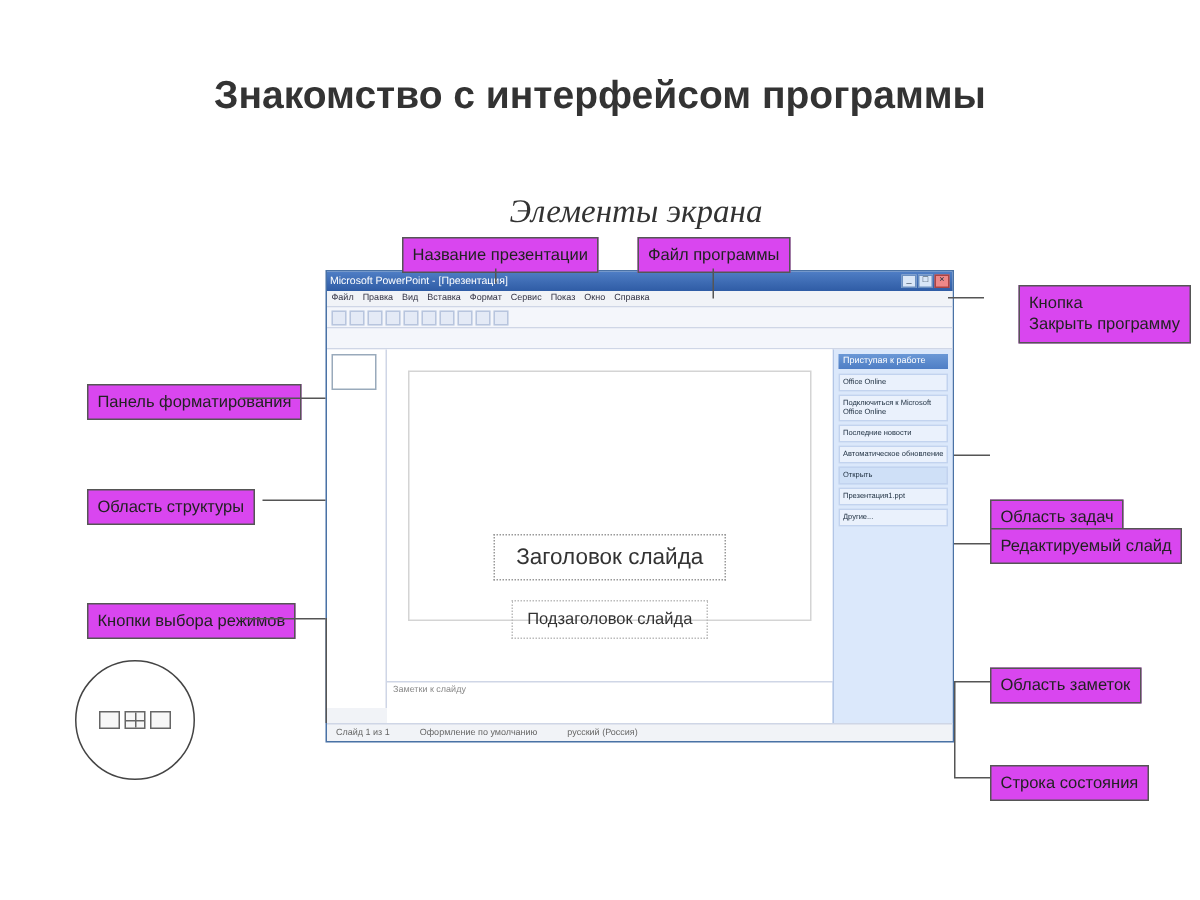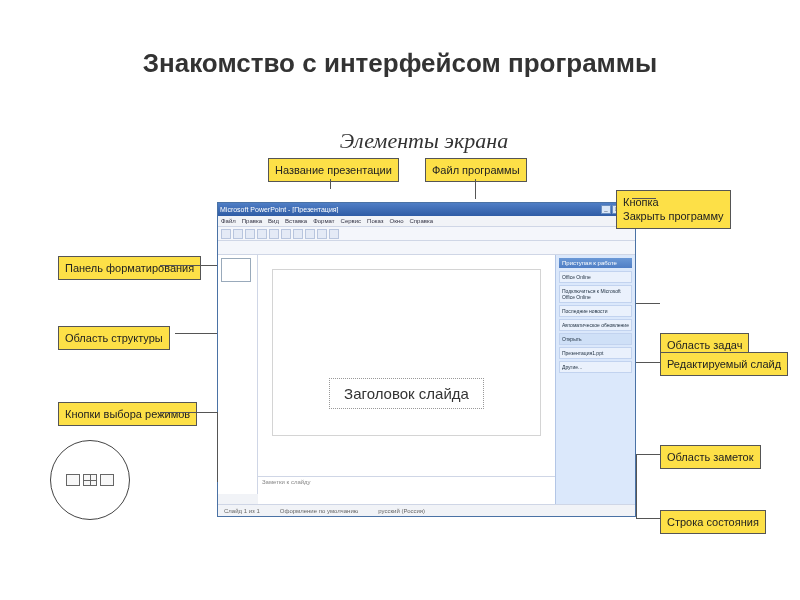--- a/index.html
+++ b/index.html
@@ -1,28 +1,28 @@
 <!DOCTYPE html>
 <html><head>
 <meta charset="utf-8">
 <style>
   * { box-sizing: border-box; margin: 0; padding: 0; }
   body { width: 800px; height: 600px; background: #fff; font-family: Arial, sans-serif; position: relative; overflow: hidden; }
 
   .page-title { position: absolute; left: 0; right: 0; top: 48px; text-align: center; font-size: 26px; font-weight: bold; color: #333; }
   .subtitle { position: absolute; left: 0; right: 0; top: 128px; text-align: center; font-size: 22px; font-style: italic; font-family: 'Times New Roman', serif; color: #333; padding-left: 48px; }
 
-  .label-box { position: absolute; background: #fde047; border: 1px solid #555; font-size: 11px; padding: 4px 6px; color: #222; line-height: 1.3; }
+  .label-box { position: absolute; background: #d946ef; border: 1px solid #555; font-size: 11px; padding: 4px 6px; color: #222; line-height: 1.3; }
 
   .line { position: absolute; background: #555; }
   .hline { height: 1px; }
   .vline { width: 1px; }
 
   
-  .app { position: absolute; left: 217px; top: 202px; width: 419px; height: 315px; border: 1px solid #4a72a5; background: #eef3fb; }
+  .app { position: absolute; left: 217px; top: 180px; width: 419px; height: 315px; border: 1px solid #4a72a5; background: #eef3fb; }
   .titlebar { height: 13px; background: linear-gradient(#4f7ec5,#2f5ca5); display: flex; align-items: center; justify-content: space-between; padding: 0 2px; }
   .titlebar-text { color: #fff; font-size: 7px; white-space: nowrap; overflow: hidden; }
   .win-btns { display: flex; gap: 1px; }
   .win-btn { width: 10px; height: 9px; background: #d9e6f7; border: 1px solid #6b8fc0; font-size: 6px; line-height: 7px; text-align: center; color: #234; }
   .win-close { background: #e88; border-color: #a44; }
   .menubar { height: 11px; background: #f1f3f7; border-bottom: 1px solid #cfd6e6; display: flex; gap: 6px; padding: 0 3px; align-items: center; }
   .menubar span { font-size: 6px; color: #334; }
   .toolbar { height: 14px; background: #f4f6fb; border-bottom: 1px solid #cfd6e6; display: flex; gap: 2px; padding: 0 3px; align-items: center; }
   .tool { width: 10px; height: 10px; background: #e4eaf6; border: 1px solid #b8c5de; }
   .formatbar { height: 14px; background: #f4f6fb; border-bottom: 1px solid #cfd6e6; }
@@ -92,20 +92,21 @@
   <div class="formatbar"></div>
 
   <div class="body-area">
     <div class="outline">
       <div class="outline-thumb"></div>
     </div>
     <div class="canvas-wrap">
       <div class="canvas">
         <div class="slide">
           <div class="slide-title">Заголовок слайда</div>
+          <div class="slide-sub">Подзаголовок слайда</div>
         </div>
       </div>
       <div class="notes">Заметки к слайду</div>
     </div>
     <div class="taskpane">
       <div class="tp-head">Приступая к работе</div>
       <div class="tp-block">Office Online</div>
       <div class="tp-block">Подключиться к Microsoft Office Online</div>
       <div class="tp-block">Последние новости</div>
       <div class="tp-block">Автоматическое обновление</div>
@@ -118,21 +119,21 @@
   <div class="view-strip"></div>
   <div class="statusbar">
     <span>Слайд 1 из 1</span>
     <span>Оформление по умолчанию</span>
     <span>русский (Россия)</span>
   </div>
 </div>
 
 <div class="label-box" style="left:268px; top:158px;">Название презентации</div>
 <div class="label-box" style="left:425px; top:158px;">Файл программы</div>
-<div class="label-box" style="left:616px; top:190px; white-space:pre-line;">Кнопка
+<div class="label-box" style="left:679px; top:190px; white-space:pre-line;">Кнопка
 Закрыть программу</div>
 <div class="label-box" style="left:660px; top:295px;margin-top:38px;">Область задач</div>
 <div class="label-box" style="left:660px; top:352px; white-space:pre-line;">Редактируемый слайд</div>
 <div class="label-box" style="left:660px; top:445px;">Область заметок</div>
 <div class="label-box" style="left:660px; top:510px;">Строка состояния</div>
 <div class="label-box" style="left:58px; top:402px; white-space:pre-line;">Кнопки выбора режимов</div>
 <div class="label-box" style="left:58px; top:326px;">Область структуры</div>
 <div class="label-box" style="left:58px; top:256px; white-space:pre-line;">Панель форматирования</div>
 
 <div class="line vline" style="left:330px; top:179px; height:10px;"></div>

